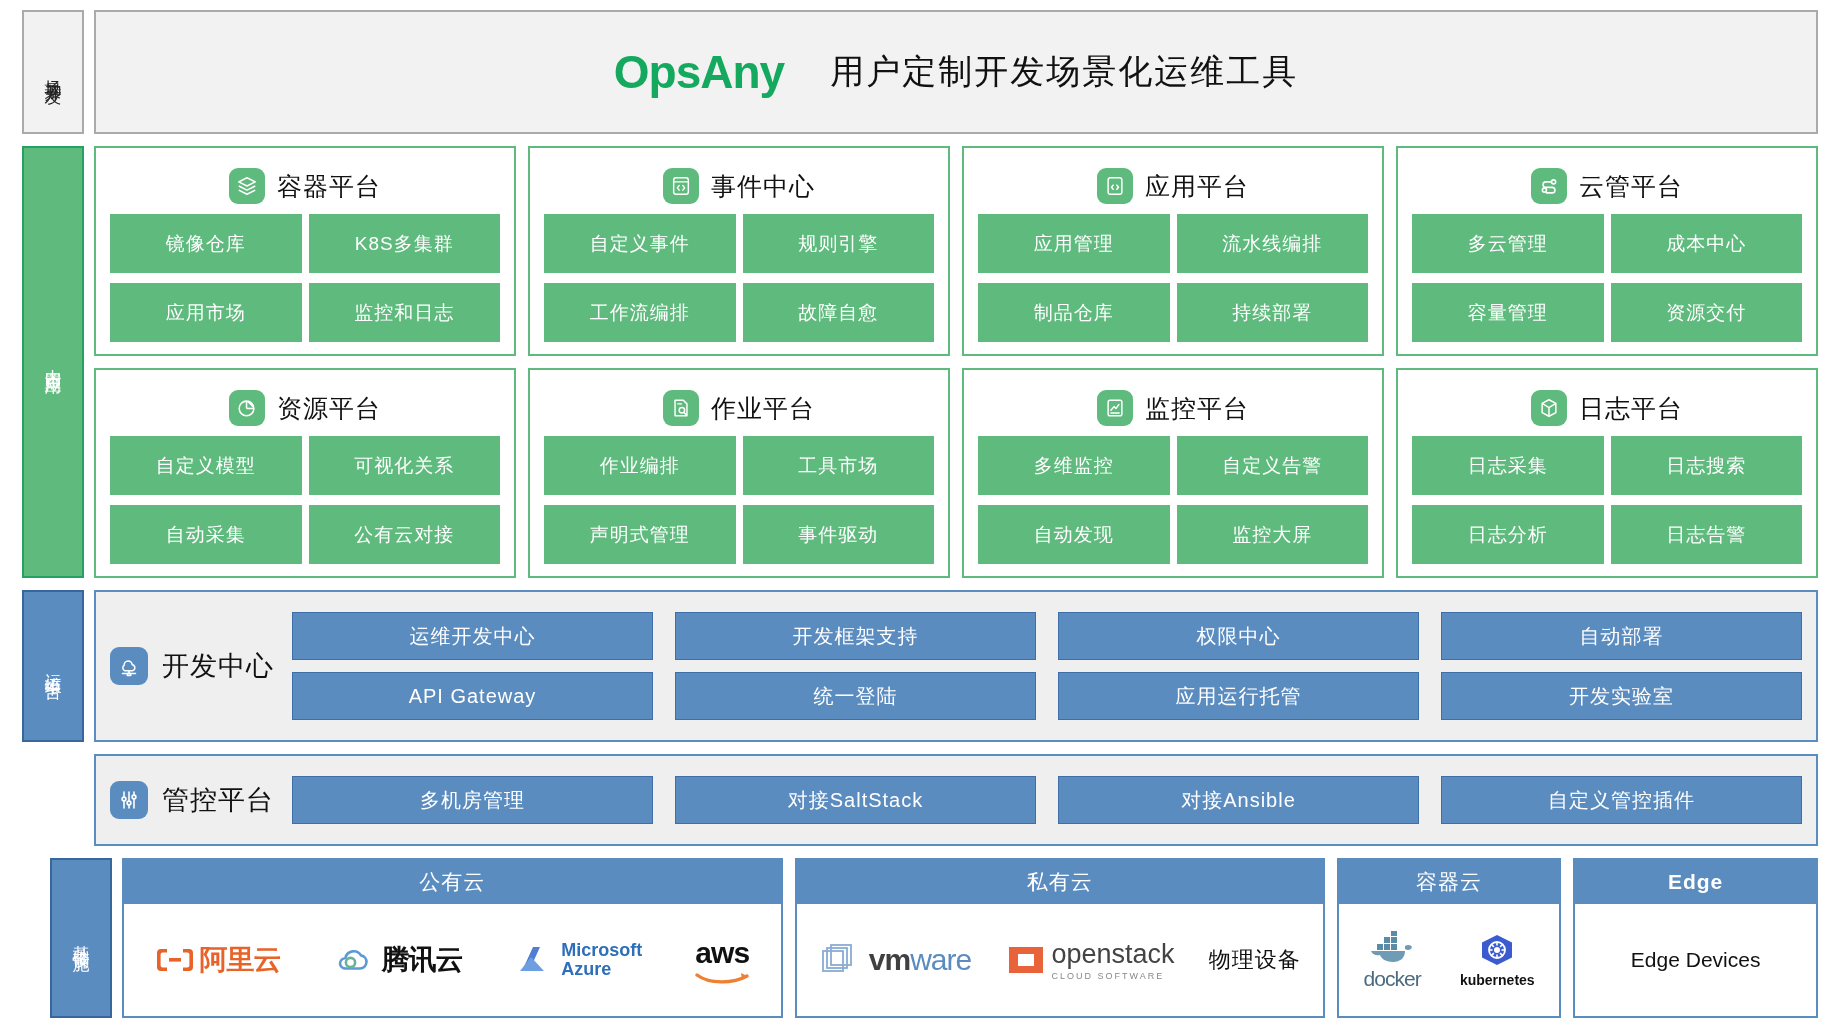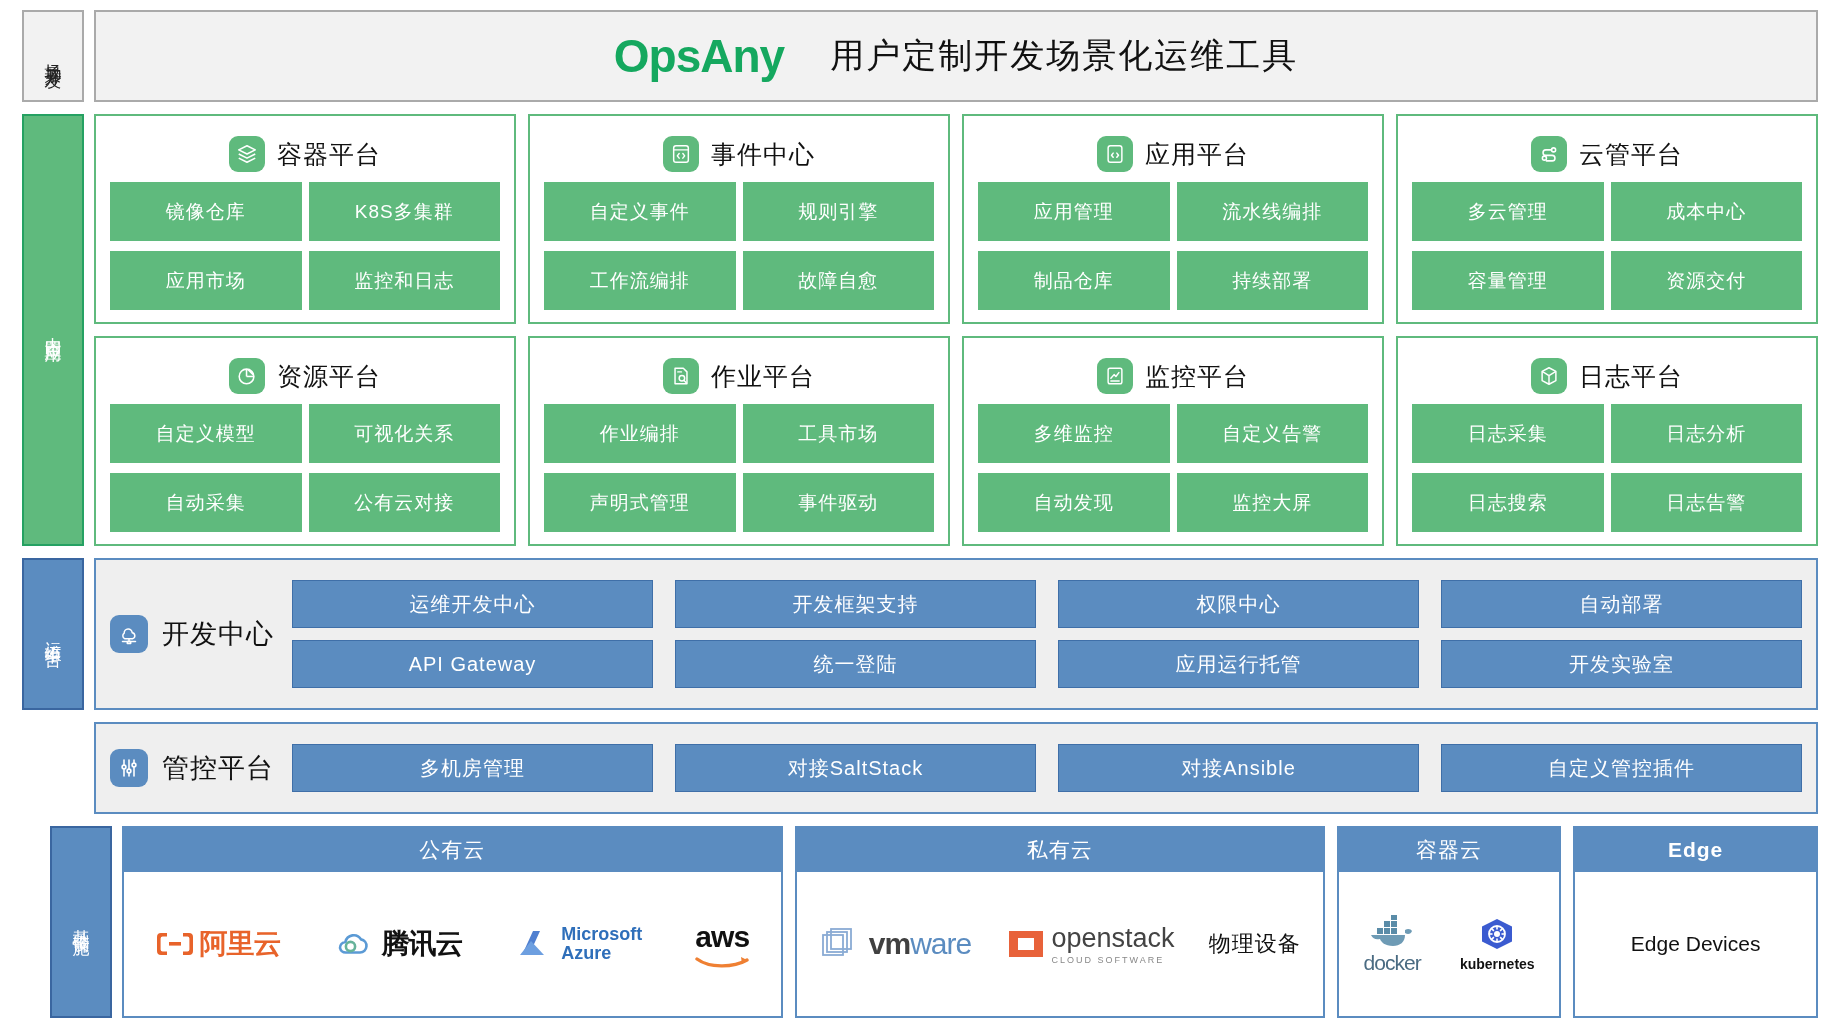--- a/index.html
+++ b/index.html
@@ -17,21 +17,21 @@
     width: 62px; flex: none;
     display: flex; align-items: center; justify-content: center;
     writing-mode: vertical-rl; text-orientation: upright;
     letter-spacing: 3px; font-size: 17px;
   }
   .vlabel.grey  { border: 2px solid #aaaaaa; background: #f2f2f2; color: #222; }
   .vlabel.green { border: 2px solid #25a162; background: #5fba7d; color: #ffffff; }
   .vlabel.blue  { border: 2px solid #3a66a0; background: #5b8cc0; color: #ffffff; }
 
   
-  .header-band { height: 92px; margin-bottom: 12px; }
+  .header-band { height: 124px; margin-bottom: 12px; }
   .header-box {
     flex: 1; border: 2px solid #aaaaaa; background: #f2f2f2;
     display: flex; align-items: center; justify-content: center; gap: 46px;
   }
   .brand { font-size: 46px; font-weight: bold; letter-spacing: -1px; }
   .headline { font-size: 34px; color: #111; letter-spacing: 2px; }
 
   
   .apps-band { height: 432px; margin-bottom: 12px; }
   .apps-grid {
@@ -271,22 +271,22 @@
               <path d="M12 3 4.5 7v10L12 21l7.5-4V7z"></path>
                 <path d="M12 11.5 4.5 7"></path>
                 <path d="M12 11.5 19.5 7"></path>
                 <path d="M12 11.5V21"></path>
             </svg>
           </span>
           <span class="card-title">日志平台</span>
         </div>
         <div class="chips">
           <div class="chip">日志采集</div>
+          <div class="chip">日志搜索</div>
           <div class="chip">日志分析</div>
-          <div class="chip">日志搜索</div>
           <div class="chip">日志告警</div>
         </div>
       </div>
 
     </div>
   </div>
 
   <div class="band dev-band">
     <div class="vlabel blue">运维中台</div>
     <div class="dev-box">

